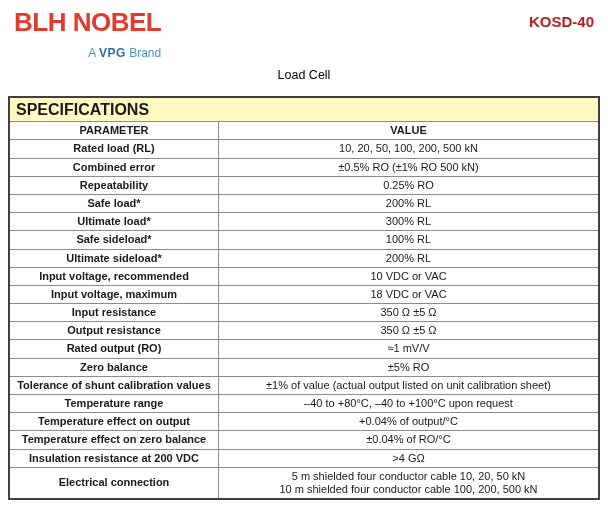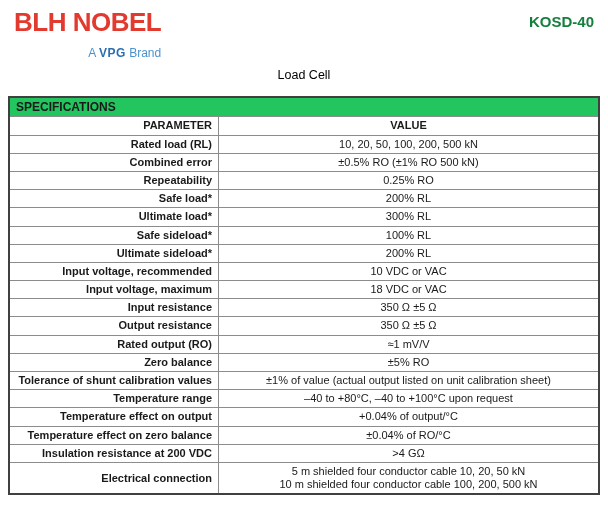--- a/index.html
+++ b/index.html
@@ -16,47 +16,47 @@
   
   .logo-block { position: absolute; left: 14px; top: 9px; text-align: right; }
   .wordmark {
     font-size: 26px; font-weight: bold; letter-spacing: -0.5px;
     color: #e23a2e; line-height: 1;
   }
   .tagline { font-size: 12px; margin-top: 12px; color: #4b93cc; line-height: 1; }
   .tagline .vpg { font-weight: bold; color: #2a6fb0; letter-spacing: 0.5px; }
   .model {
     position: absolute; right: 14px; top: 13px;
-    font-size: 15px; font-weight: bold; color: #15803d;
+    font-size: 15px; font-weight: bold; color: #b91c1c;
   }
   .doc-title {
     position: absolute; left: 0; right: 0; top: 68px;
     text-align: center; font-size: 12.5px; color: #000000;
   }
 
   
   .table-wrap { position: absolute; left: 8px; top: 96px; width: 592px; }
   table.spec {
     width: 100%; border-collapse: collapse;
     border: 2px solid #404040;
     font-size: 11px; color: #1a1a1a;
   }
   table.spec td {
     border: 1px solid #8c8c8c;
     padding: 2px 6px;
     line-height: 1.2;
     vertical-align: middle;
   }
   td.section-head {
-    background: #22c55e;
-    font-weight: bold; font-size: 12px;
+    background: #fef9c3;
+    font-weight: bold; font-size: 16px;
     border: 2px solid #404040;
     padding: 3px 5px;
   }
-  td.param-col { width: 196px; font-weight: bold; text-align: right; padding-left: 5px; }
+  td.param-col { width: 196px; font-weight: bold; text-align: center; padding-left: 5px; }
   td.value-col { text-align: center; white-space: pre-line; }
   td.col-head { font-weight: bold; }
   td.col-head.value-col { white-space: normal; }
 </style>
 </head>
 <body>
 
 <div class="page">
 
   <div class="logo-block">

